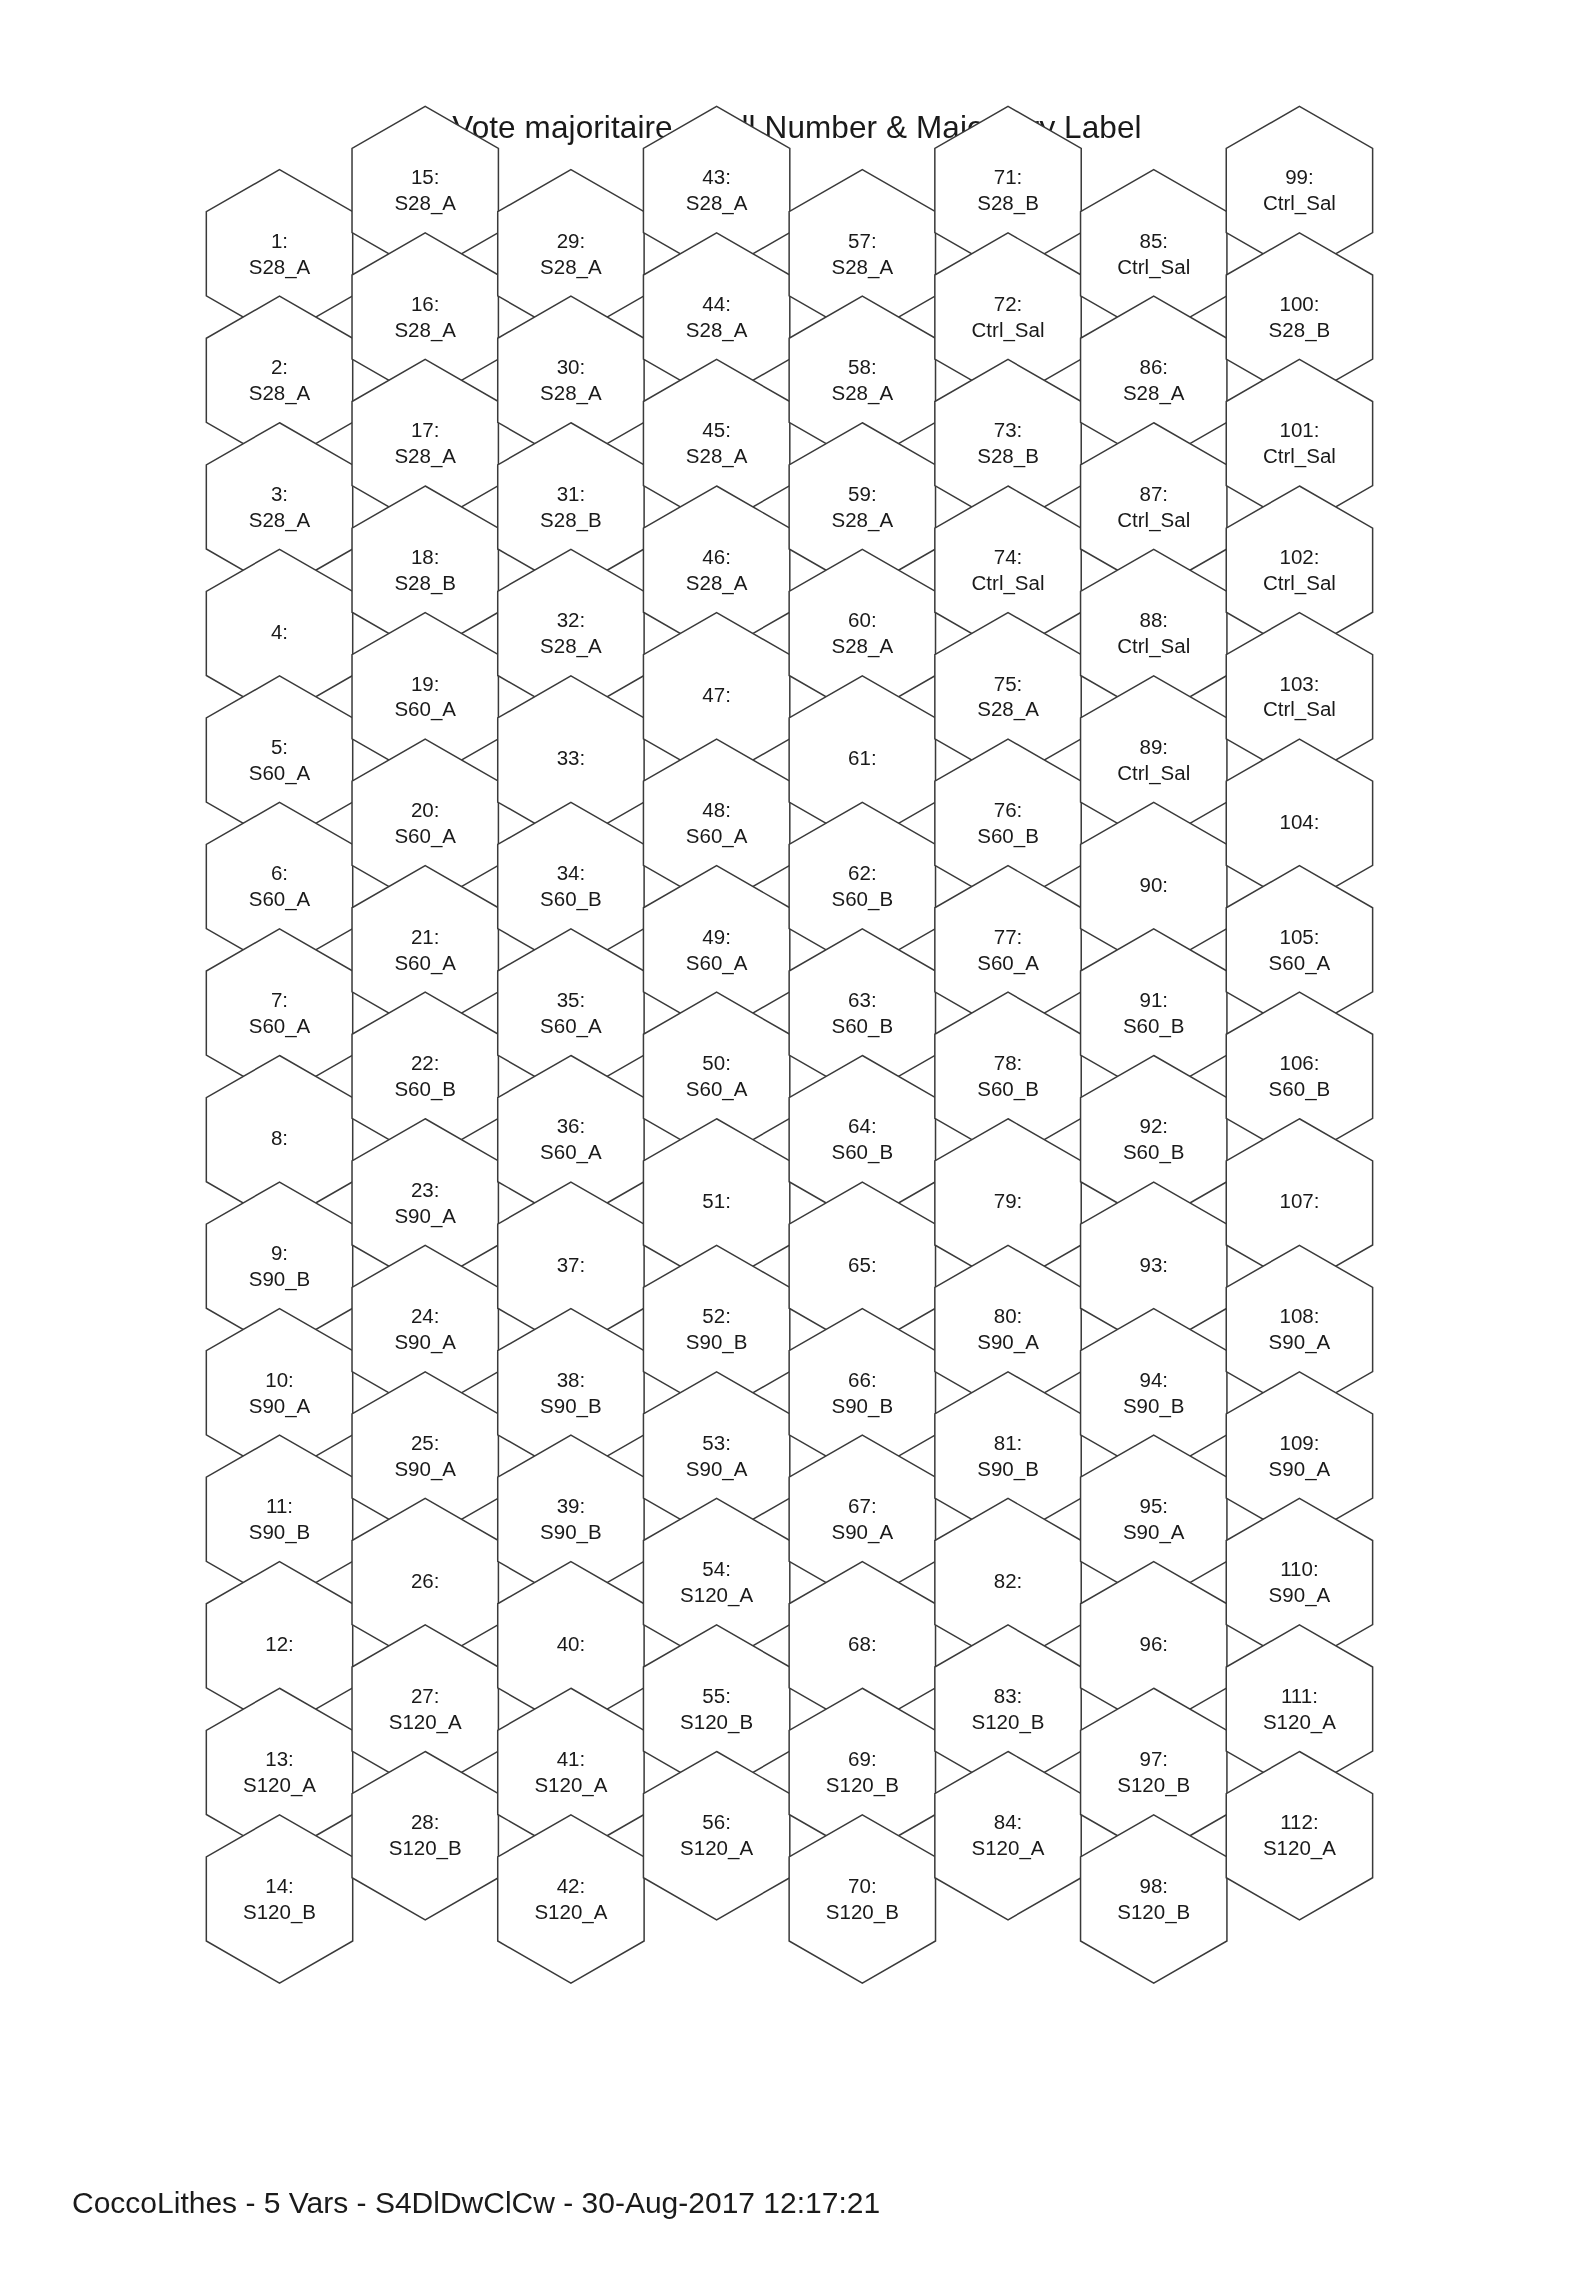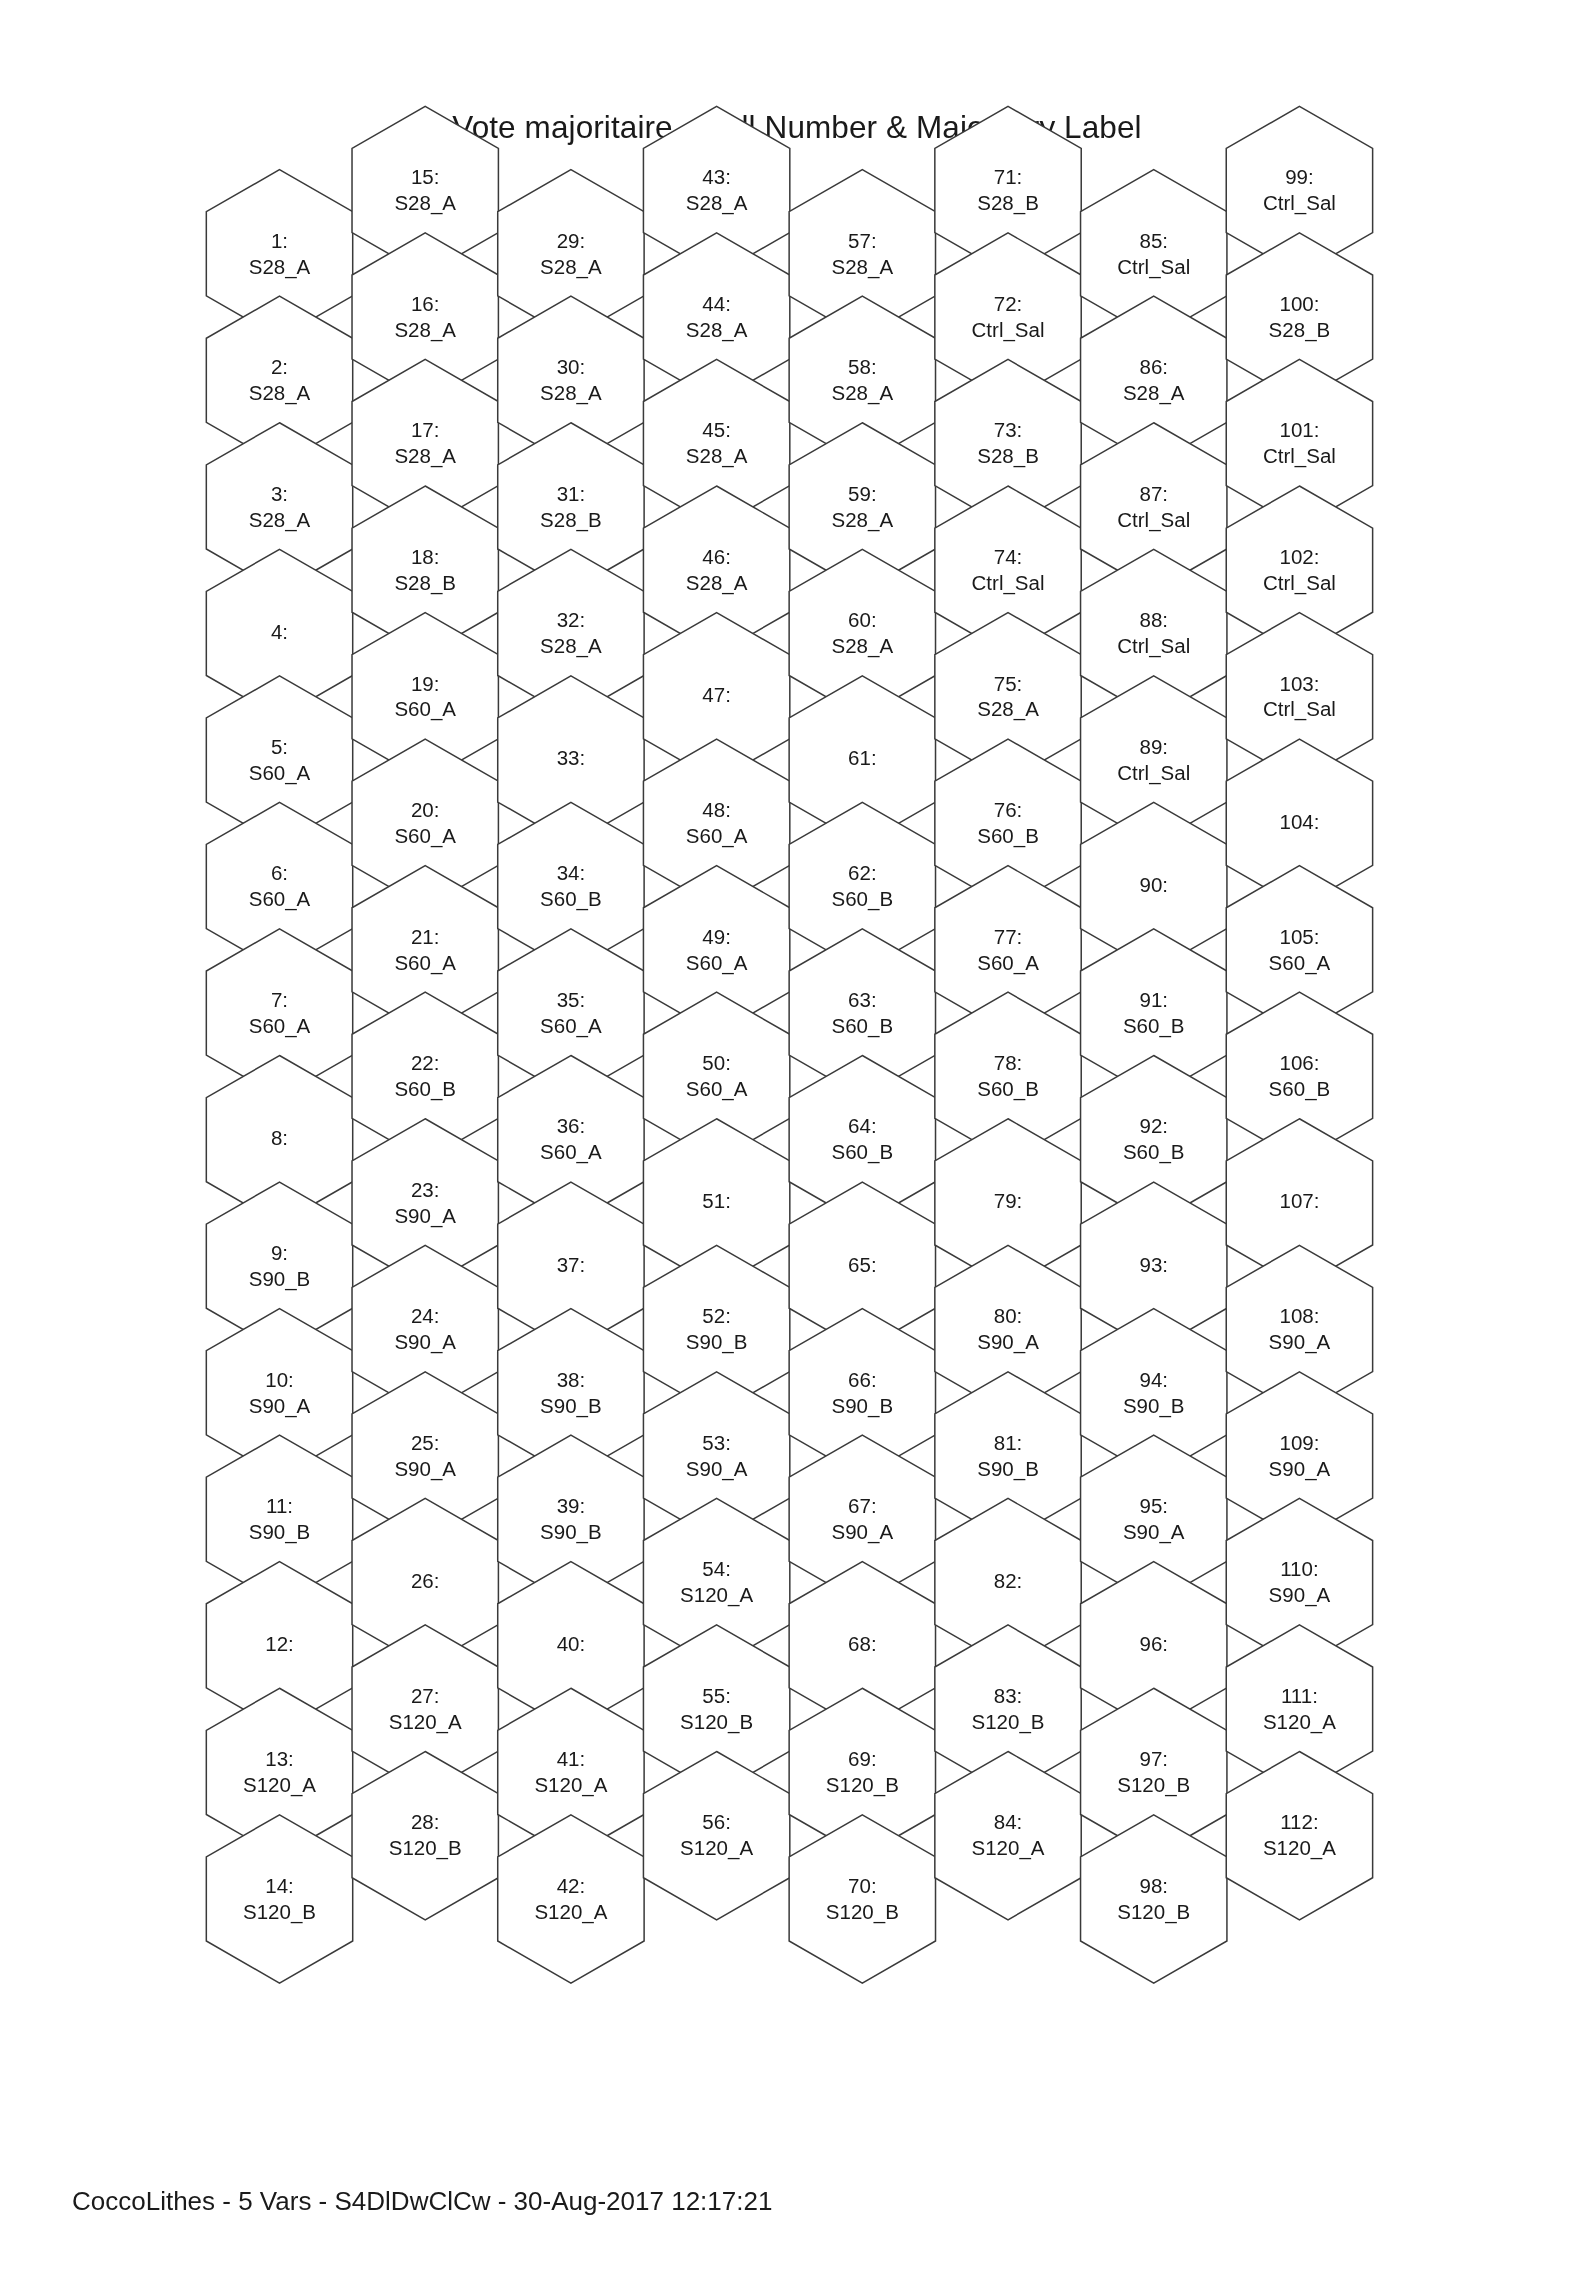--- a/index.html
+++ b/index.html
@@ -35,21 +35,21 @@
     position: absolute;
     top: 0;
     left: 0;
     width: 1594px;
     height: 2295px;
   }
   #footer-label {
     position: absolute;
     left: 72px;
     top: 2186px;
-    font-size: 26px;
+    font-size: 30px;
     color: #1a1a1a;
     white-space: nowrap;
   }
   .hex-poly {
     fill: #ffffff;
     stroke: #3a3a3a;
     stroke-width: 2.2;
   }
   .hex-text {
     font-family: "Liberation Sans", sans-serif;

